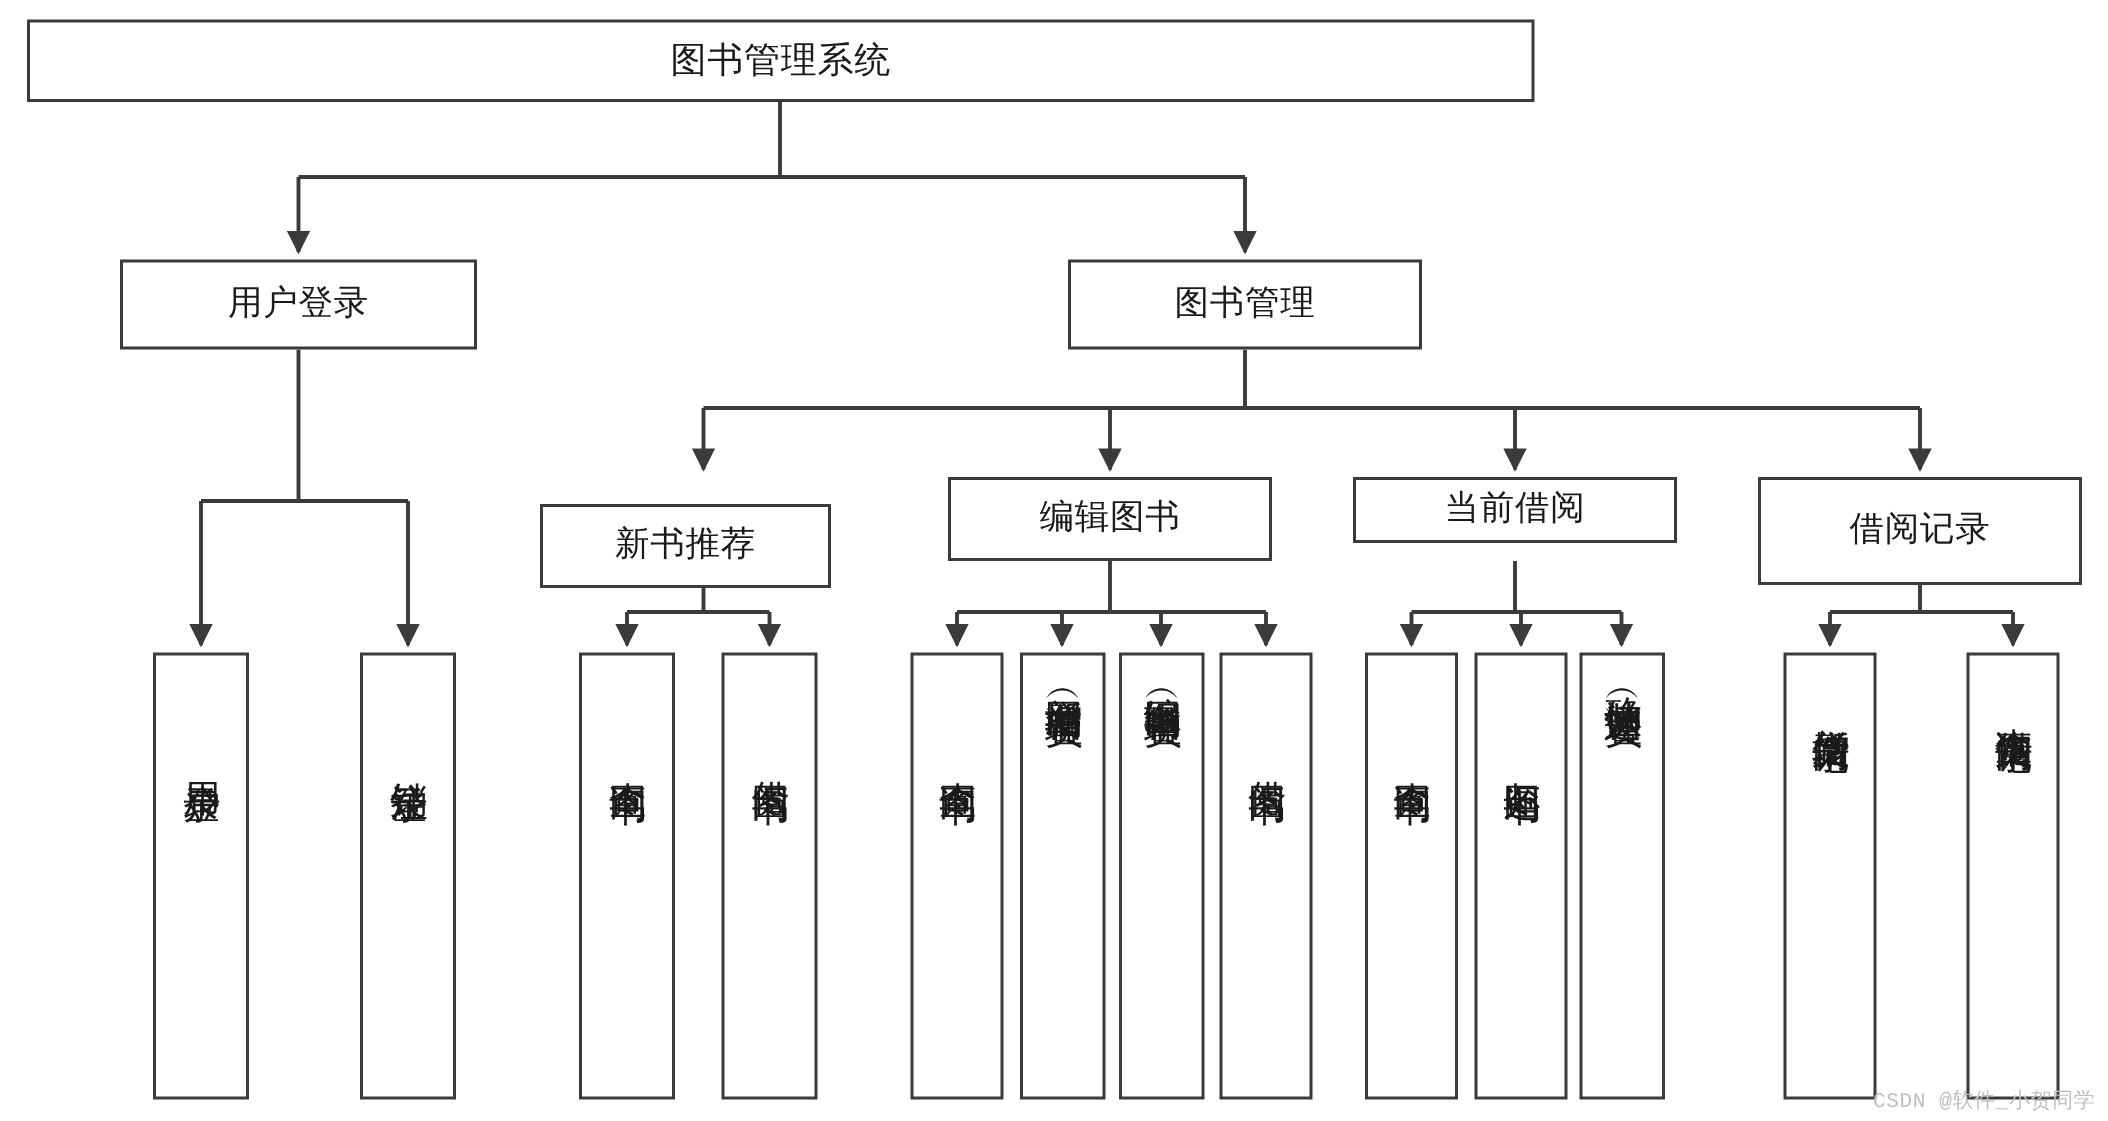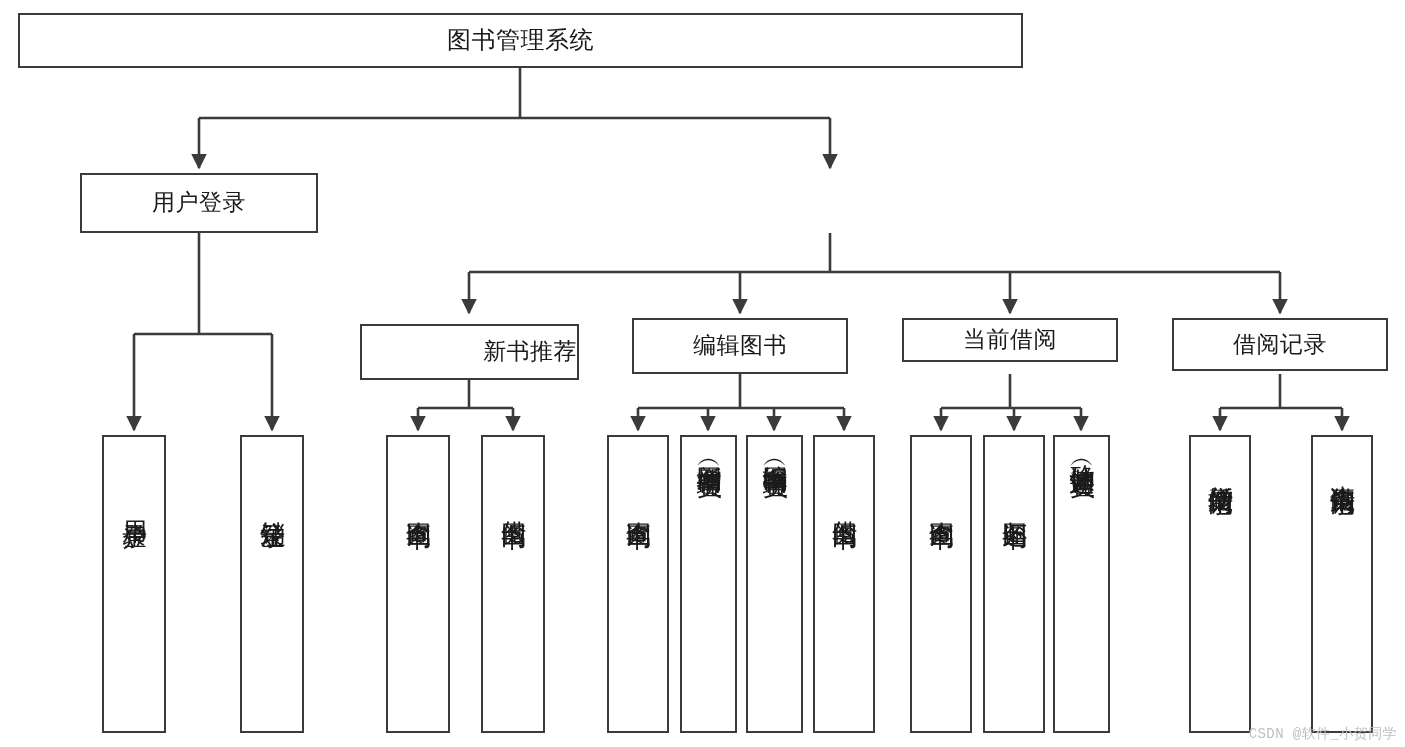--- a/index.html
+++ b/index.html
@@ -136,31 +136,34 @@
     </g>
   </svg>
 
   <div class="node horiz root" style="left:18px; top:13px; width:1005px; height:55px;">
     <span class="node-label">图书管理系统</span>
   </div>
 
   <div class="node horiz" style="left:80px; top:173px; width:238px; height:60px;">
     <span class="node-label">用户登录</span>
   </div>
-
-  <div class="node horiz" style="left:360px; top:324px; width:219px; height:56px;justify-content:flex-end;">
+  <div class="node horiz" style="left:712px; top:173px; width:236px; height:60px;">
+    <span class="node-label">图书管理</span>
+  </div>
+
+  <div class="node horiz" style="left:360px; top:336px; width:194px; height:56px;">
     <span class="node-label">新书推荐</span>
   </div>
   <div class="node horiz" style="left:632px; top:318px; width:216px; height:56px;">
     <span class="node-label">编辑图书</span>
   </div>
   <div class="node horiz" style="left:902px; top:318px; width:216px; height:44px;">
     <span class="node-label">当前借阅</span>
   </div>
-  <div class="node horiz" style="left:1172px; top:318px; width:216px; height:53px;">
+  <div class="node horiz" style="left:1172px; top:318px; width:216px; height:72px;">
     <span class="node-label">借阅记录</span>
   </div>
 
   <div class="node leaf" style="left:102px; top:435px; width:64px; height:298px; padding-top:64px;">
     <span class="node-label">用户登录</span>
   </div>
   <div class="node leaf" style="left:240px; top:435px; width:64px; height:298px; padding-top:64px;">
     <span class="node-label">注销登录</span>
   </div>
 

